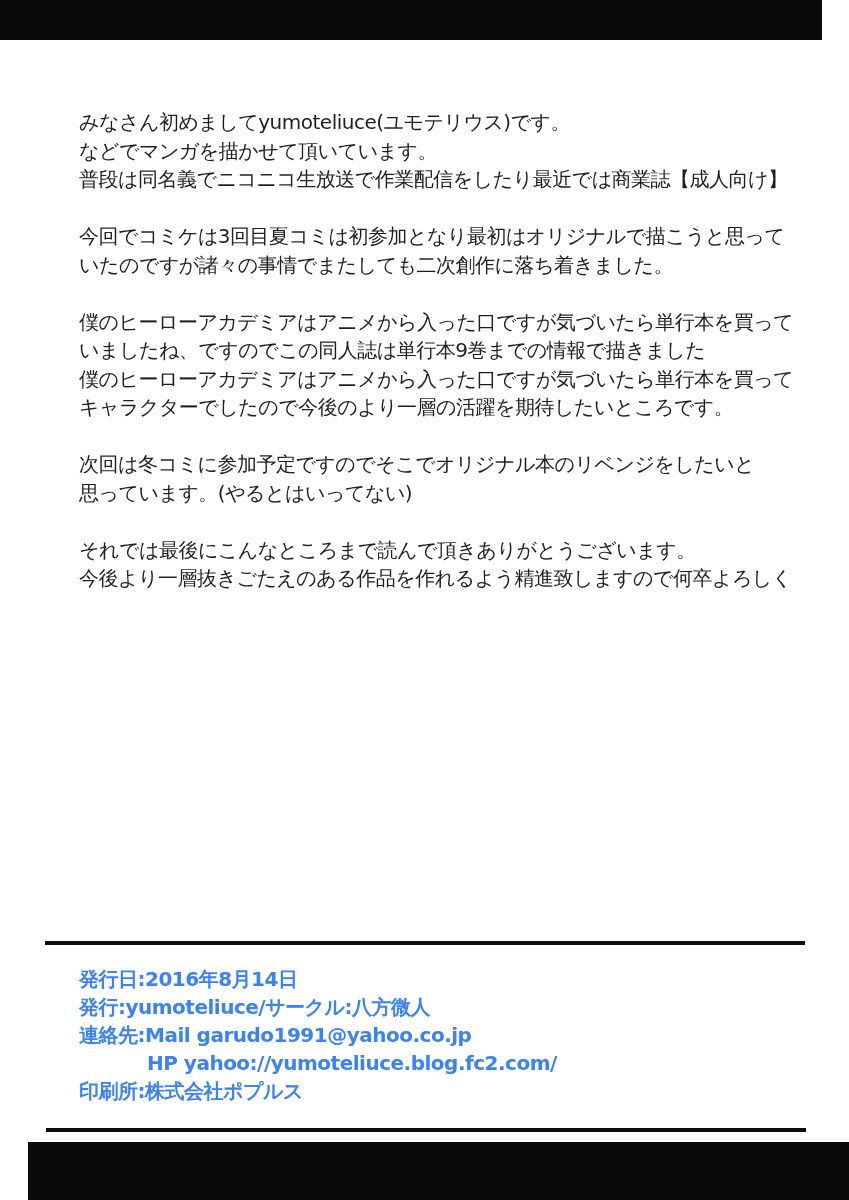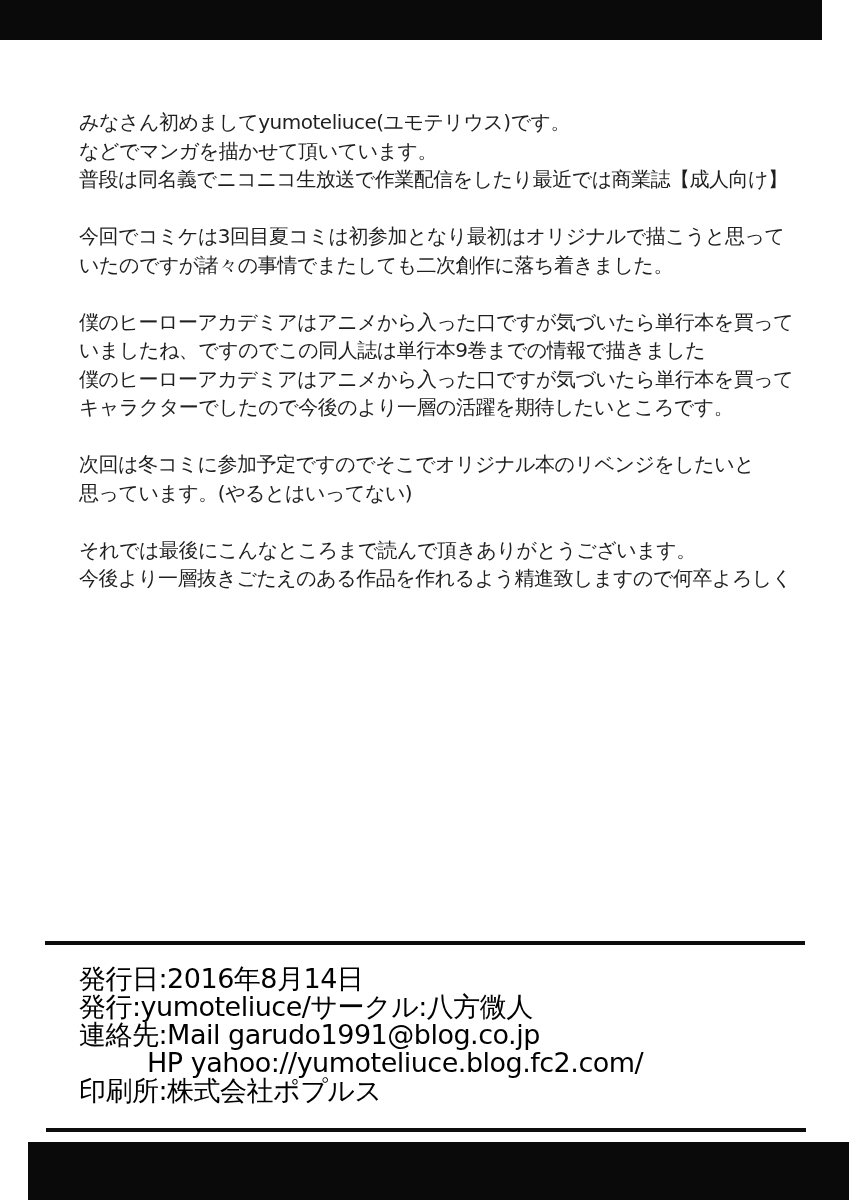--- a/index.html
+++ b/index.html
@@ -51,25 +51,25 @@
   }
   .rule.bottom {
     left: 46px; top: 1128px;
     width: 760px; height: 4px;
   }
   .colophon {
     position: absolute;
     left: 79px;
     top: 965px;
     width: 716px;
-    font-size: 27px;
-    font-weight: 400;
+    font-size: 20px;
+    font-weight: 700;
     letter-spacing: -0.5px;
     line-height: 28px;
-    color: #000000;
+    color: #3b82f6;
   }
   .colophon .line { white-space: nowrap; }
   .colophon .line.indent { padding-left: 68px; }
 </style>
 </head>
 <body>
 
 <div class="page">
 
   <div class="scan-bar top"></div>
@@ -98,21 +98,21 @@
       <div class="line">それでは最後にこんなところまで読んで頂きありがとうございます。</div>
       <div class="line">今後より一層抜きごたえのある作品を作れるよう精進致しますので何卒よろしく</div>
     </div>
   </div>
 
   <div class="rule divider"></div>
 
   <div class="colophon">
     <div class="line">発行日:2016年8月14日</div>
     <div class="line">発行:yumoteliuce/サークル:八方微人</div>
-    <div class="line">連絡先:Mail garudo1991@blog.co.jp</div>
+    <div class="line">連絡先:Mail garudo1991@yahoo.co.jp</div>
     <div class="line indent">HP yahoo://yumoteliuce.blog.fc2.com/</div>
     <div class="line">印刷所:株式会社ポプルス</div>
   </div>
 
   <div class="rule bottom"></div>
 
   <div class="scan-bar bottom"></div>
 
 </div>
 

